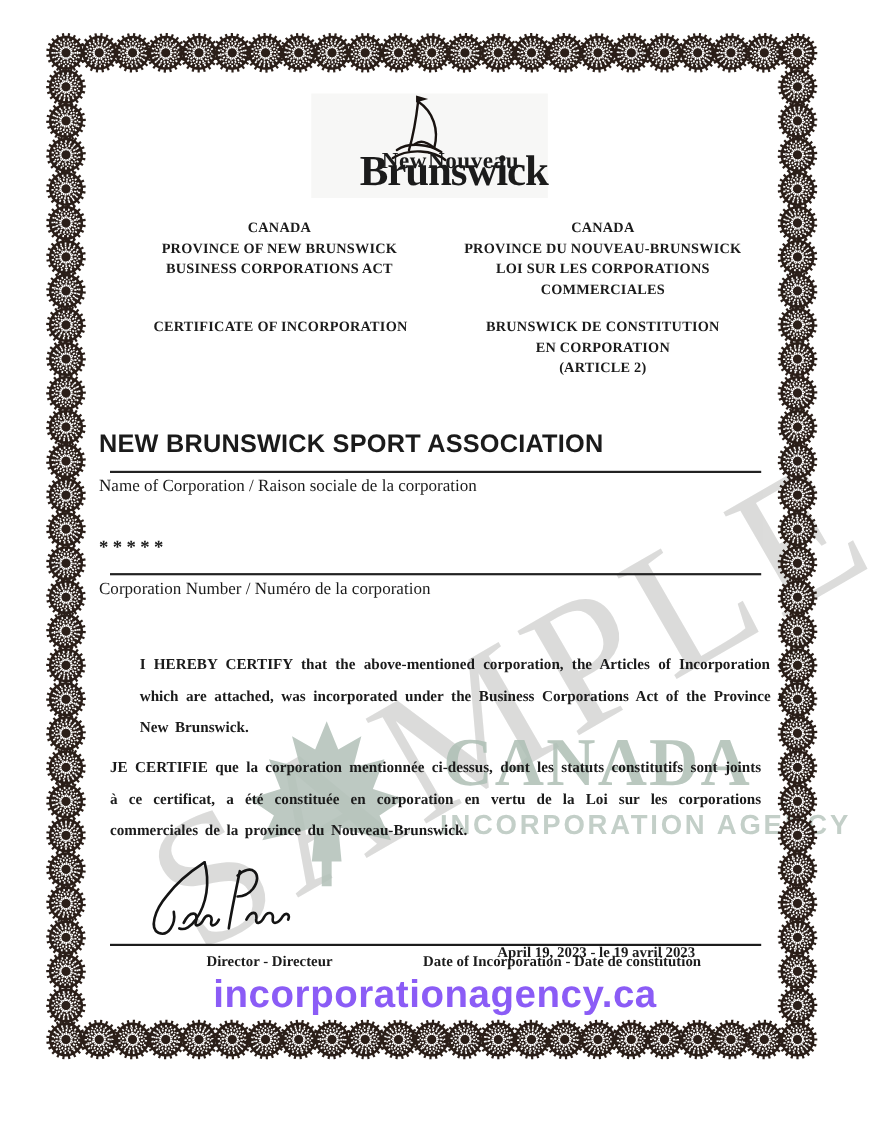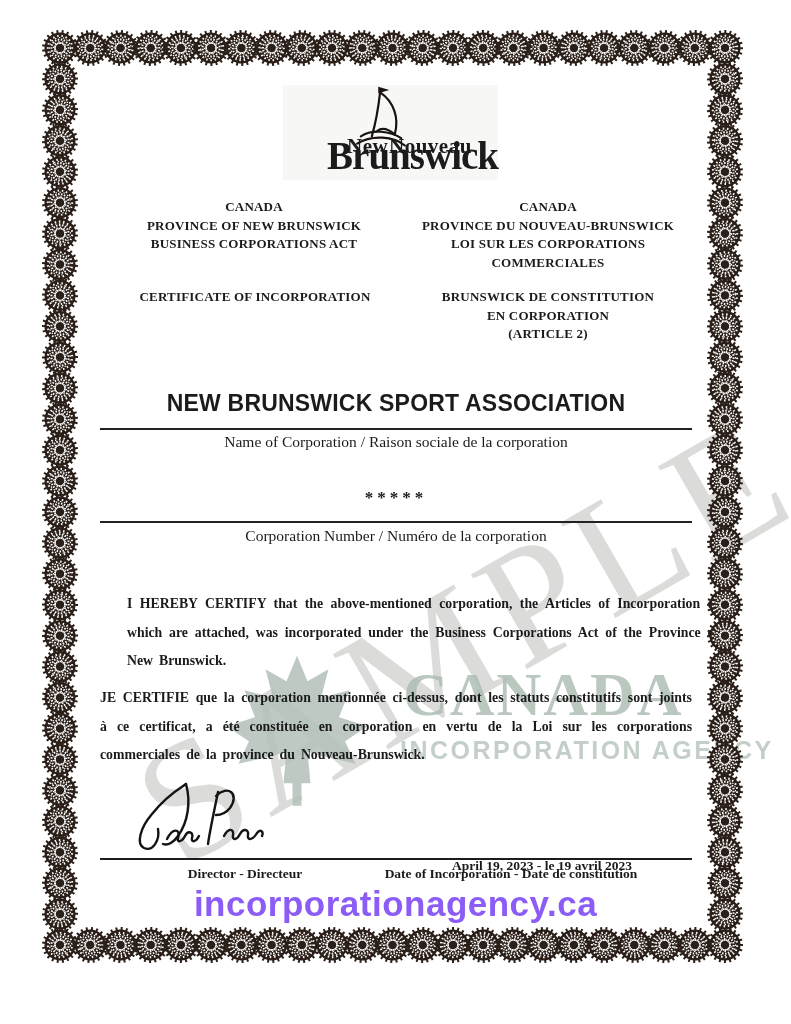--- a/index.html
+++ b/index.html
@@ -17,21 +17,21 @@
   .logo-brunswick{left:0;top:50px;width:215px;text-align:right;font-size:39px;font-weight:bold;
         letter-spacing:-1px;line-height:42px;}
   .logo-ship{left:70px;top:0px;}
   
   .hdr{font-weight:bold;font-size:13px;line-height:18.5px;text-align:center;letter-spacing:.2px;}
   .hdr-left{left:108px;top:198px;width:292px;}
   .hdr-right{left:400px;top:198px;width:296px;}
   .cert-left{left:109px;top:288px;width:292px;}
   .cert-right{left:400px;top:288px;width:296px;}
   
-  .sect{left:100px;width:592px;text-align:center;}
+  .sect{left:90px;width:592px;text-align:left;}
   .corp-name{top:390px;font-family:"Liberation Sans",sans-serif;font-size:23px;font-weight:bold;
         letter-spacing:.2px;}
   .rule{left:100px;width:592px;height:0;border-top:2px solid #222;}
   .rule-name{top:428px;}
   .sect-label{font-size:15.5px;}
   .name-label{top:433px;}
   .corp-num{top:488px;font-size:17px;font-weight:bold;letter-spacing:4px;}
   .rule-num{top:521px;}
   .num-label{top:527px;}
   

